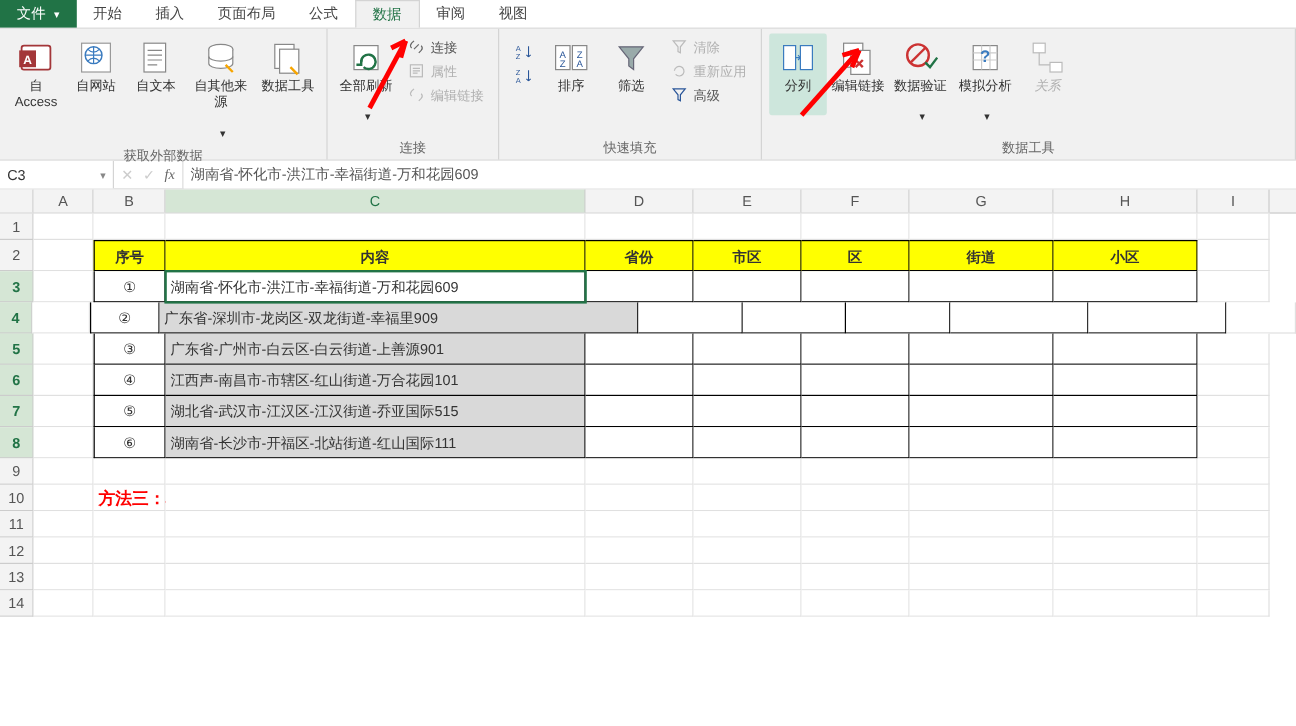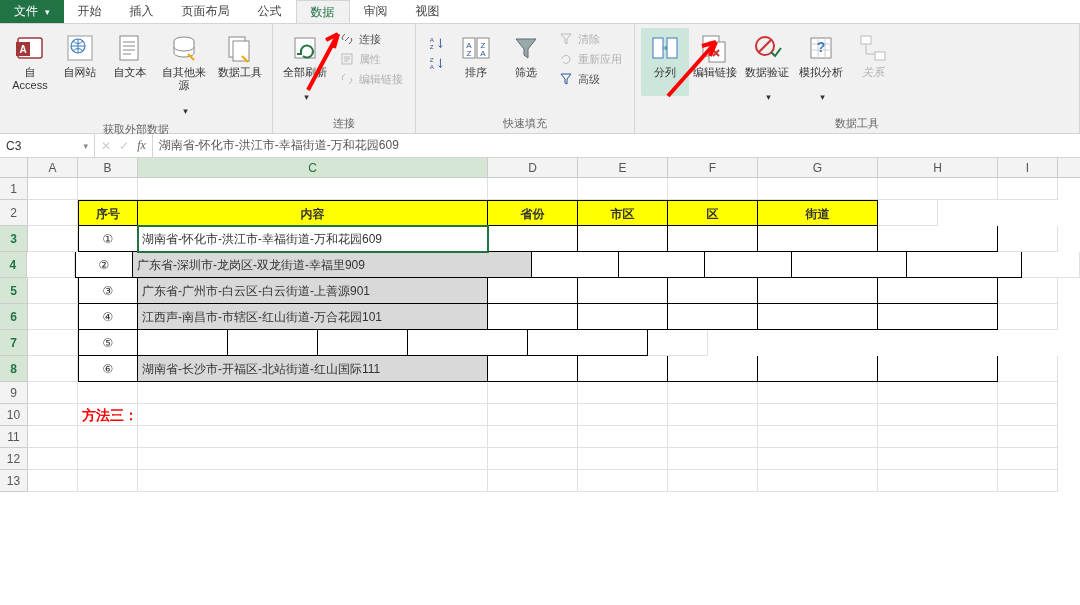--- a/index.html
+++ b/index.html
@@ -351,20 +351,21 @@
       </div>
       <div class="row tall">
         <div class="rowh">2</div>
         <div class="cell" style="width: 50px;"></div>
         <div class="cell tbl-border tbl-border-left tbl-border-top tbl-hdr" style="width: 60px;">序号</div>
         <div class="cell tbl-border tbl-border-top tbl-hdr" style="width: 350px;">内容</div>
         <div class="cell tbl-border tbl-border-top tbl-hdr" style="width: 90px;">省份</div>
         <div class="cell tbl-border tbl-border-top tbl-hdr" style="width: 90px;">市区</div>
         <div class="cell tbl-border tbl-border-top tbl-hdr" style="width: 90px;">区</div>
         <div class="cell tbl-border tbl-border-top tbl-hdr" style="width: 120px;">街道</div>
+        <div class="cell tbl-border tbl-border-top tbl-hdr" style="width: 120px;">小区</div>
         <div class="cell" style="width: 60px;"></div>
       </div>
       <div class="row tall">
         <div class="rowh sel">3</div>
         <div class="cell" style="width: 50px;"></div>
         <div class="cell tbl-border tbl-border-left tbl-idx" style="width: 60px;">①</div>
         <div class="cell tbl-border sel-range active-cell" style="width: 350px;">湖南省-怀化市-洪江市-幸福街道-万和花园609</div>
         <div class="cell tbl-border" style="width: 90px;"></div>
         <div class="cell tbl-border" style="width: 90px;"></div>
         <div class="cell tbl-border" style="width: 90px;"></div>
@@ -405,20 +406,21 @@
         <div class="cell tbl-border" style="width: 90px;"></div>
         <div class="cell tbl-border" style="width: 90px;"></div>
         <div class="cell tbl-border" style="width: 120px;"></div>
         <div class="cell tbl-border" style="width: 120px;"></div>
         <div class="cell" style="width: 60px;"></div>
       </div>
       <div class="row tall">
         <div class="rowh sel">7</div>
         <div class="cell" style="width: 50px;"></div>
         <div class="cell tbl-border tbl-border-left tbl-idx" style="width: 60px;">⑤</div>
+        <div class="cell tbl-border sel-range" style="width: 350px;">湖北省-武汉市-江汉区-江汉街道-乔亚国际515</div>
         <div class="cell tbl-border" style="width: 90px;"></div>
         <div class="cell tbl-border" style="width: 90px;"></div>
         <div class="cell tbl-border" style="width: 90px;"></div>
         <div class="cell tbl-border" style="width: 120px;"></div>
         <div class="cell tbl-border" style="width: 120px;"></div>
         <div class="cell" style="width: 60px;"></div>
       </div>
       <div class="row tall">
         <div class="rowh sel">8</div>
         <div class="cell" style="width: 50px;"></div>
@@ -474,20 +476,32 @@
         <div class="cell" style="width: 350px;"></div>
         <div class="cell" style="width: 90px;"></div>
         <div class="cell" style="width: 90px;"></div>
         <div class="cell" style="width: 90px;"></div>
         <div class="cell" style="width: 120px;"></div>
         <div class="cell" style="width: 120px;"></div>
         <div class="cell" style="width: 60px;"></div>
       </div>
       <div class="row">
         <div class="rowh">13</div>
+        <div class="cell" style="width: 50px;"></div>
+        <div class="cell" style="width: 60px;"></div>
+        <div class="cell" style="width: 350px;"></div>
+        <div class="cell" style="width: 90px;"></div>
+        <div class="cell" style="width: 90px;"></div>
+        <div class="cell" style="width: 90px;"></div>
+        <div class="cell" style="width: 120px;"></div>
+        <div class="cell" style="width: 120px;"></div>
+        <div class="cell" style="width: 60px;"></div>
+      </div>
+      <div class="row">
+        <div class="rowh">14</div>
         <div class="cell" style="width: 50px;"></div>
         <div class="cell" style="width: 60px;"></div>
         <div class="cell" style="width: 350px;"></div>
         <div class="cell" style="width: 90px;"></div>
         <div class="cell" style="width: 90px;"></div>
         <div class="cell" style="width: 90px;"></div>
         <div class="cell" style="width: 120px;"></div>
         <div class="cell" style="width: 120px;"></div>
         <div class="cell" style="width: 60px;"></div>
       </div>

